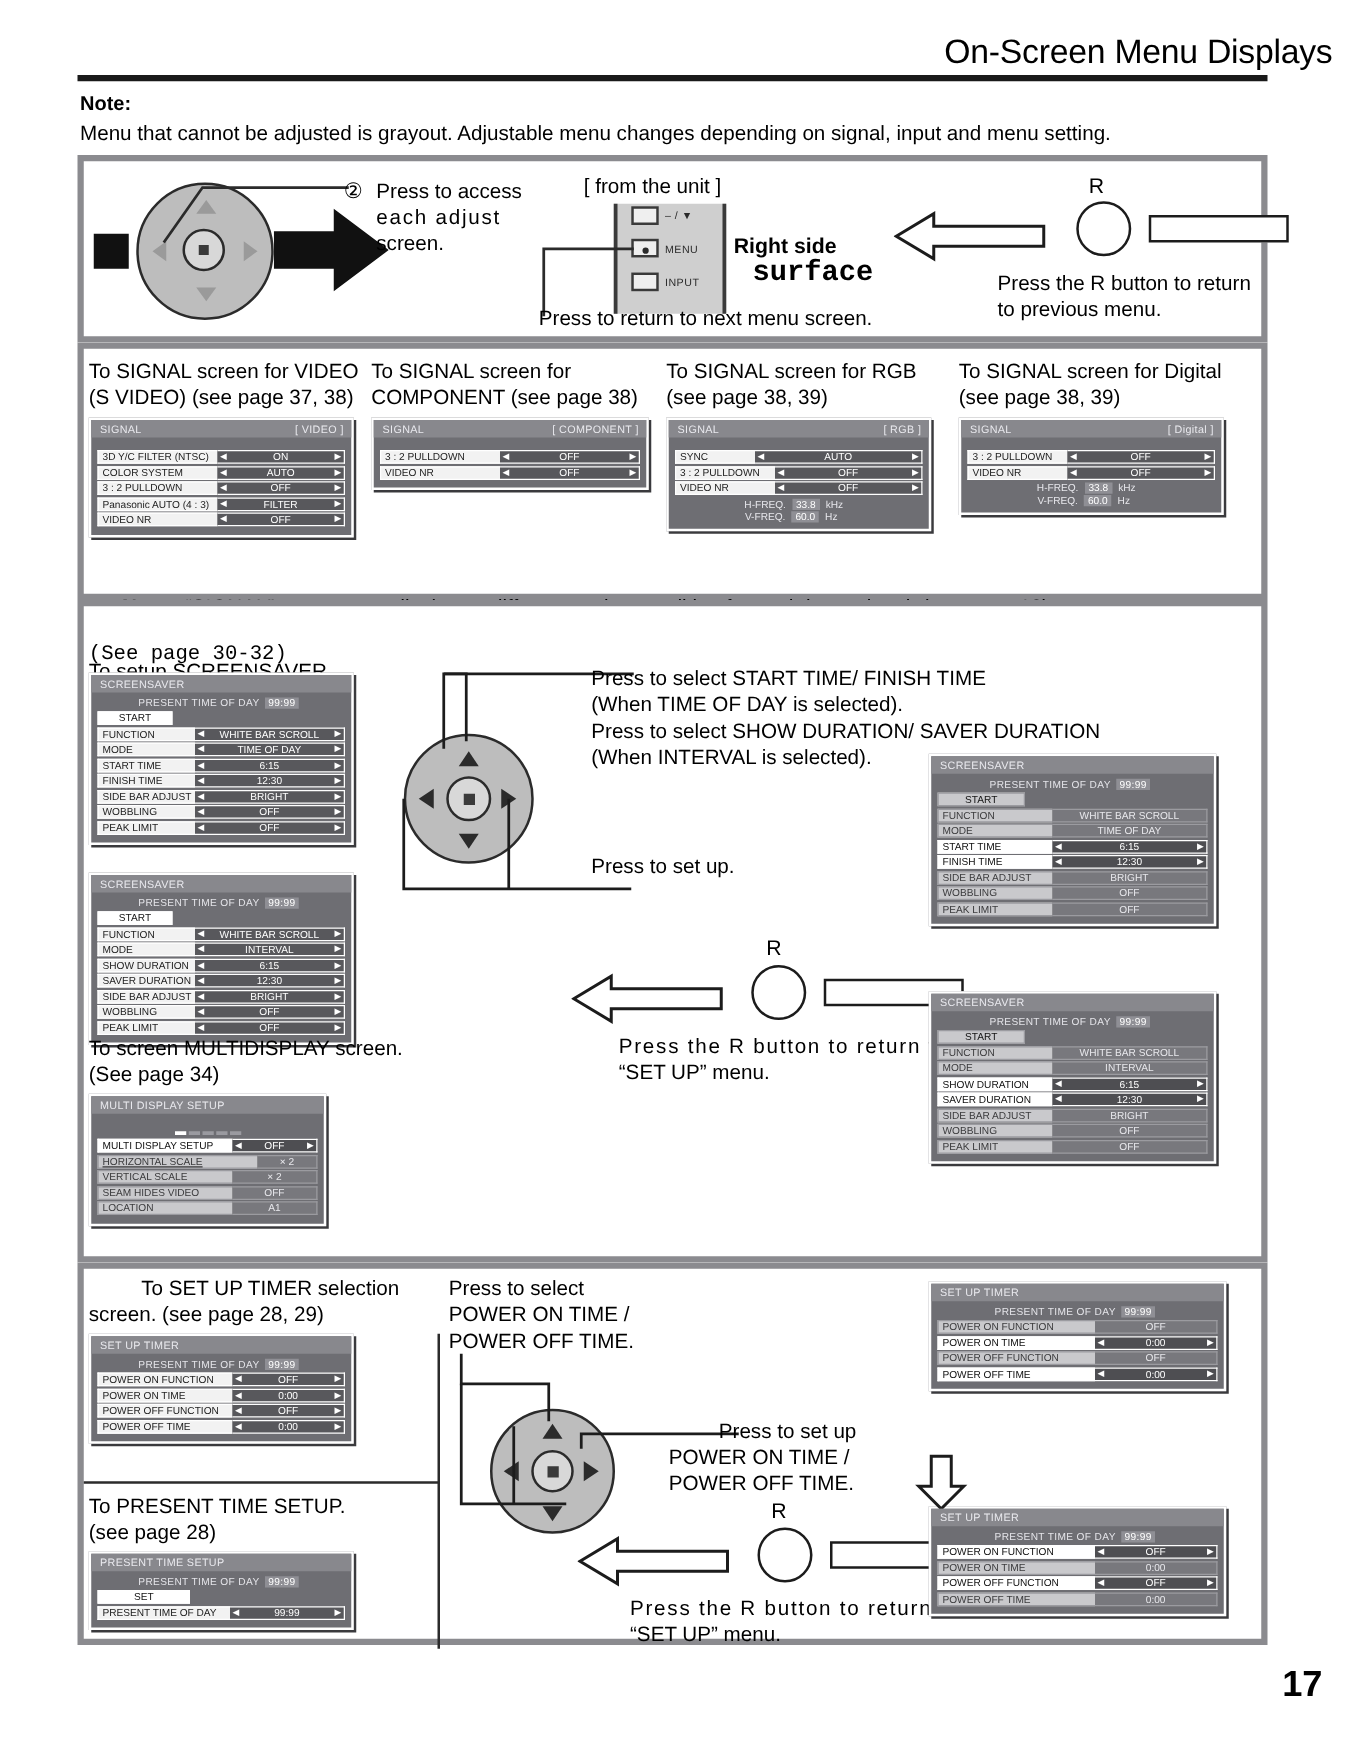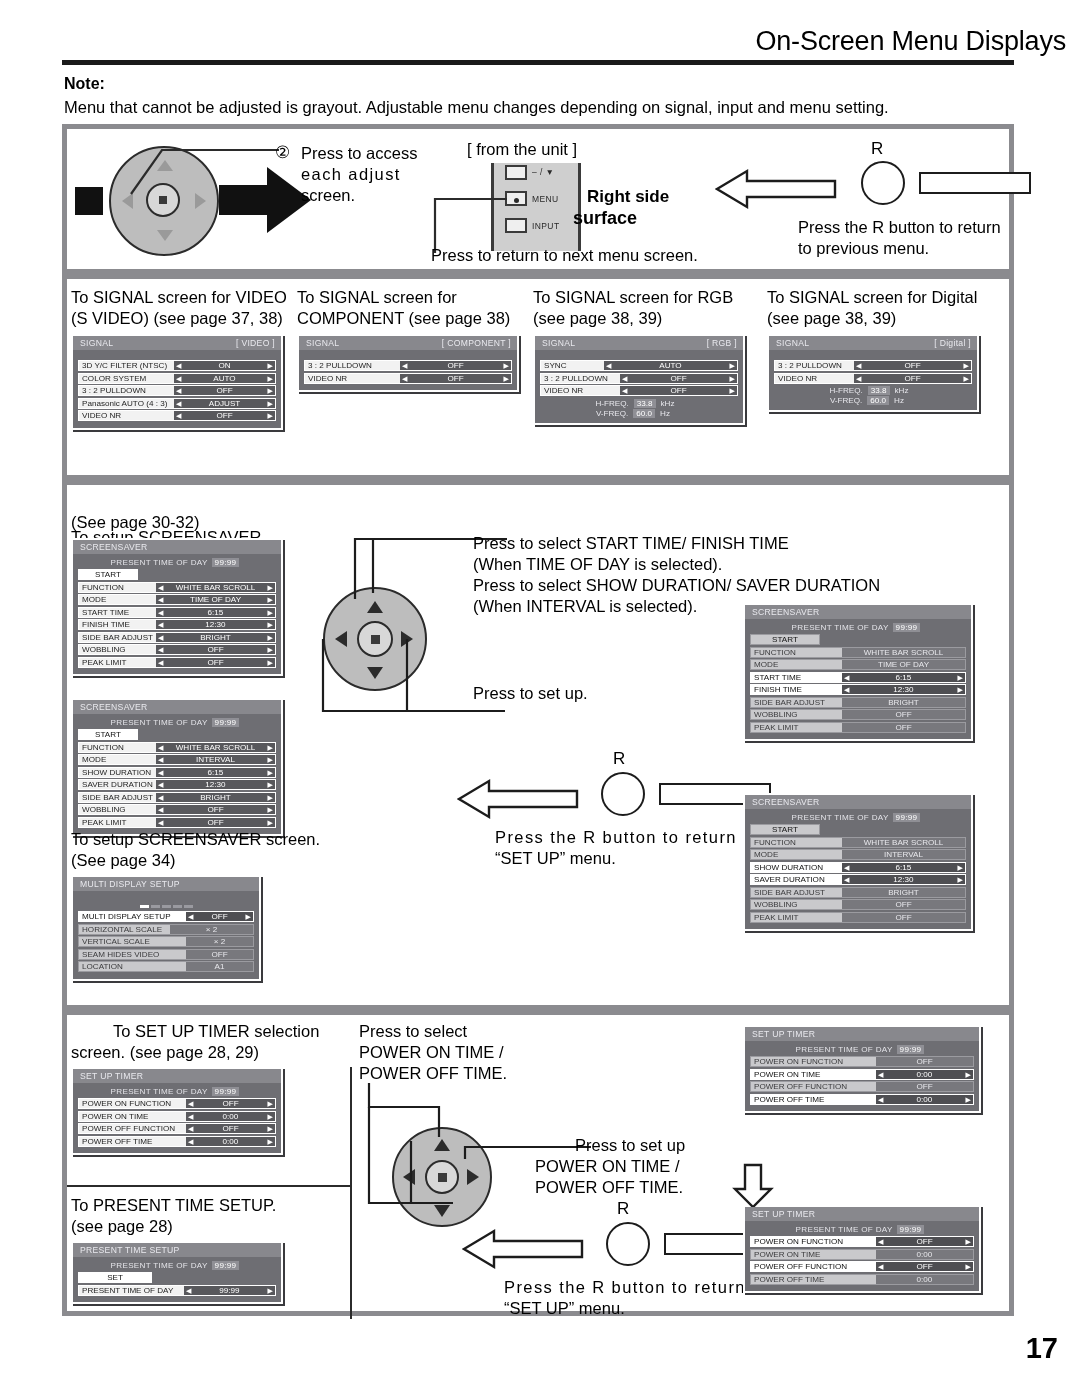--- a/index.html
+++ b/index.html
@@ -207,21 +207,21 @@
     <div class="unittx" style="left:465px; top:65px;">MENU</div>
     <div class="unitbtn" style="left:438px; top:89px; width:22px; height:15px;"></div>
     <div class="unittx" style="left:465px; top:92px;">INPUT</div>
 
     <svg style="position:absolute; left:360px; top:66px; width:84px; height:62px;">
       <polyline points="80,4 8,4 8,58" fill="none" stroke="#2b2b2b" stroke-width="2.2"></polyline>
     </svg>
     <div class="tx" style="left:364px; top:116px;">Press to return to next menu screen.</div>
 
     <div class="tx bold" style="left:520px; top:57px; font-size:17px;">Right side</div>
-    <div class="tx bold" style="left:506px; top:79px; font-size:18px;">surface</div>
+    <div class="tx bold" style="left:535px; top:79px; font-size:23px;font-family:Liberation Mono, monospace;">surface</div>
 
     <div class="rgrp" style="left:648px; top:10px; width:290px; height:110px;">
       <svg class="hollowleft" style="left:0px; top:28px; width:122px; height:44px;">
         <polygon points="2,22 32,4 32,14 120,14 120,30 32,30 32,40" fill="#fff" stroke="#1c1c1c" stroke-width="2.4" stroke-linejoin="miter"></polygon>
       </svg>
       <div class="rlabel" style="left:156px; top:0px;">R</div>
       <div class="rcirc" style="left:146px; top:22px;"></div>
       <div class="rbar" style="left:204px; top:33px; width:112px;"></div>
       <div class="tx" style="left:83px; top:78px;">Press the R button to return</div>
       <div class="tx" style="left:83px; top:99px;">to previous menu.</div>
@@ -269,21 +269,21 @@
                 <span class="ar l">◀</span>
                 <span class="ar r">▶</span>
                 <span>OFF</span>
               </div>
             </div>
             <div class="row">
               <div class="lab" style="width: 96px;">Panasonic AUTO (4 : 3)</div>
               <div class="val">
                 <span class="ar l">◀</span>
                 <span class="ar r">▶</span>
-                <span>ADJUST</span>
+                <span>FILTER</span>
               </div>
             </div>
             <div class="row">
               <div class="lab" style="width: 96px;">VIDEO NR</div>
               <div class="val">
                 <span class="ar l">◀</span>
                 <span class="ar r">▶</span>
                 <span>OFF</span>
               </div>
             </div>
@@ -394,21 +394,21 @@
         </div>
       </div>
     <div class="tx" style="left:3px; top:176px; font-size:16.5px;">
       <span class="bold">Note</span><span>:  “SIGNAL” setup menu displays a different setting condition for each input signal. (see page 18)</span>
     </div>
   </div>
 
   <div class="sect" style="left:62px; top:480px; width:952px; height:530px;">
 
     <div class="cap" style="left:4px; top:6px;margin-top:36px;">To setup SCREENSAVER</div>
-    <div class="cap" style="left:4px; top:27px;">(See page 30-32)</div>
+    <div class="cap" style="left:4px; top:27px;font-family:Liberation Mono, monospace;">(See page 30-32)</div>
 
     <div id="ss-left-panels">
         <div class="osd" style="left: 4px; top: 53px; width: 212px;">
           <div class="osd-head">
             <span>SCREENSAVER</span>
           </div>
           <div class="osd-body">
             <div class="osd-sub"><span>PRESENT  TIME OF DAY</span><span class="val">99:99</span></div>
             <div class="btncell" style="width: 60px;">START</div>
             <div class="row">
@@ -679,21 +679,21 @@
             <div class="row gray">
               <div class="lab" style="width: 92px;">PEAK LIMIT</div>
               <div class="val">
                 <span>OFF</span>
               </div>
             </div>
           </div>
         </div>
       </div>
 
-    <div class="cap" style="left:4px; top:344px;">To setup SCREENSAVER screen.</div>
+    <div class="cap" style="left:4px; top:344px;">To screen MULTIDISPLAY screen.</div>
     <div class="cap" style="left:4px; top:365px;">(See page 34)</div>
     <div id="md-panel">
         <div class="osd" style="left: 4px; top: 390px; width: 190px;">
           <div class="osd-head">
             <span>MULTI DISPLAY SETUP</span>
           </div>
           <div class="osd-body">
             <div style="height: 9px;"></div>
             <div class="mdbar">
               <i></i>
@@ -704,21 +704,21 @@
             </div>
             <div class="row sel">
               <div class="lab" style="width: 108px;">MULTI DISPLAY SETUP</div>
               <div class="val">
                 <span class="ar l">◀</span>
                 <span class="ar r">▶</span>
                 <span>OFF</span>
               </div>
             </div>
             <div class="row gray">
-              <div class="lab" style="width: 92px;">HORIZONTAL SCALE</div>
+              <div class="lab" style="width: 128px; text-decoration: underline;">HORIZONTAL SCALE</div>
               <div class="val">
                 <span>× 2</span>
               </div>
             </div>
             <div class="row gray">
               <div class="lab" style="width: 108px;">VERTICAL SCALE</div>
               <div class="val">
                 <span>× 2</span>
               </div>
             </div>

